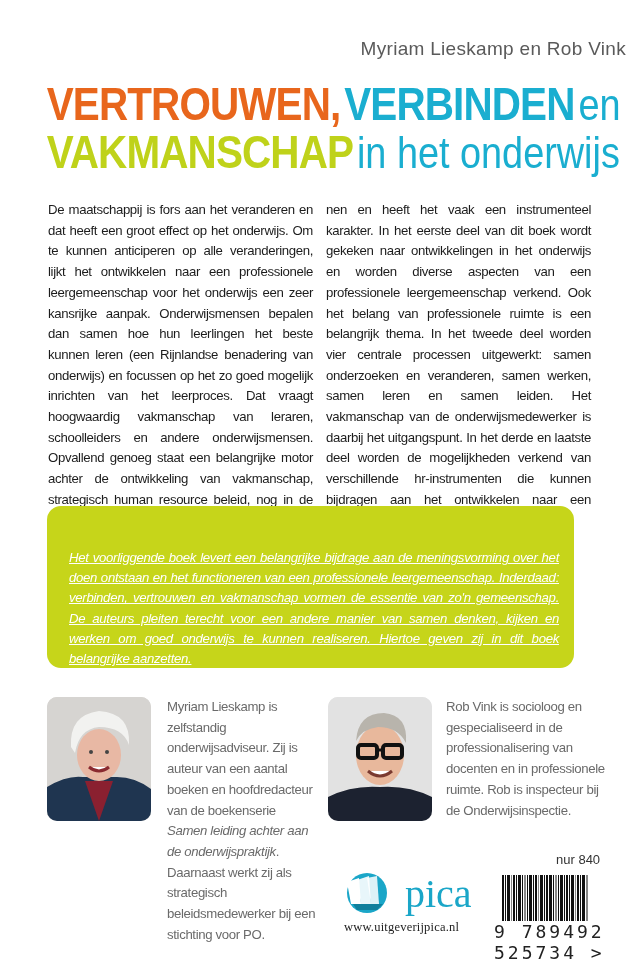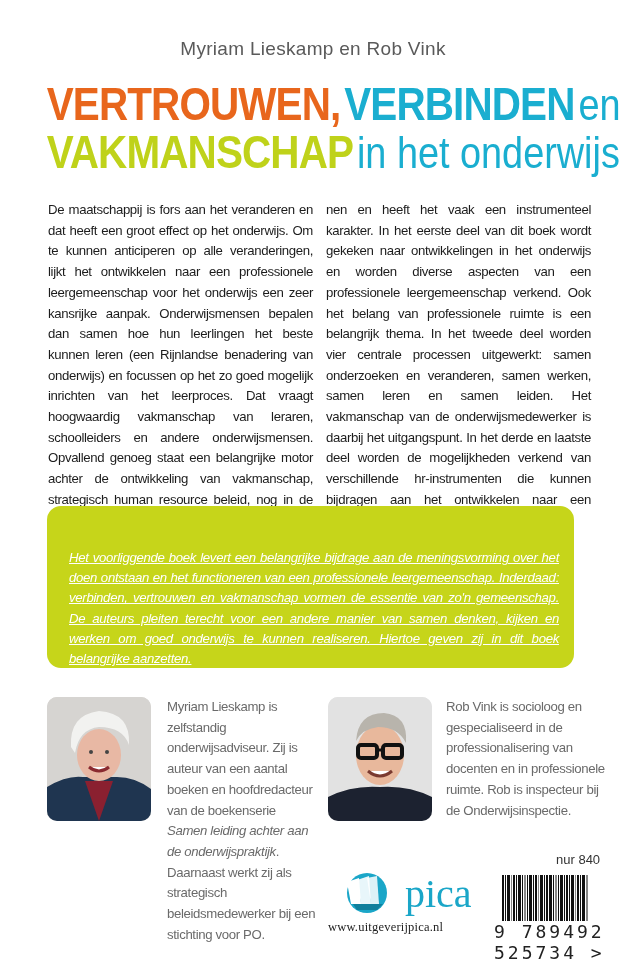--- a/index.html
+++ b/index.html
@@ -1,21 +1,21 @@
 <!DOCTYPE html>
 <html><head>
 <meta charset="utf-8">
 <style>
   html, body { margin:0; padding:0; }
   body {
     width:626px; height:960px; background:#ffffff; position:relative; overflow:hidden;
     font-family:"Liberation Sans", sans-serif; color:#222;
   }
   .authors {
-    position:absolute; top:38px; left:0; width:626px; text-align:center;
+    position:absolute; top:38px; left:0; width:626px; text-align:right;
     font-size:19px; color:#5a5a5a; letter-spacing:0.3px;
   }
   .title {
     position:absolute; left:0; width:626px; text-align:center; white-space:nowrap;
     line-height:1;
   }
   .title.l1 { top:80px; }
   .title.l2 { top:128px; }
   .orange { color:#e8661c; }
   .blue { color:#1aaed0; }
@@ -56,21 +56,21 @@
   .bio.myriam { left:167px; top:697px; width:150px; }
   .bio.rob { left:446px; top:697px; width:160px; }
   .bio i { font-style:italic; }
   .nur { position:absolute; left:556px; top:852px; font-size:13px; color:#333; }
   .barcode { position:absolute; left:502px; top:875px; width:92px; height:46px; display:flex; align-items:stretch; }
   .barcode span { display:block; background:#111; margin-right:1px; }
   .barcode span.g { background:#888; }
   .isbn { position:absolute; left:494px; top:921px; font-size:18px; color:#222; letter-spacing:3px; font-family:"DejaVu Sans Mono", monospace; }
   .logo { position:absolute; left:341px; top:870px; }
   .pica-text { position:absolute; left:405px; top:870px; font-family:"Liberation Serif", serif; font-size:40px; color:#1aa6c8; }
-  .url { position:absolute; left:328px; top:920px; font-family:"Liberation Serif", serif; font-size:12.5px; color:#222; letter-spacing:0.2px; }
+  .url { position:absolute; left:344px; top:920px; font-family:"Liberation Serif", serif; font-size:12.5px; color:#222; letter-spacing:0.2px; }
 </style>
 </head>
 <body>
 
 <div class="authors">Myriam Lieskamp en Rob Vink</div>
 
 <div class="title l1">
   <div class="titlerow">
     <span class="orange" style="font-weight:bold;font-size:47px;letter-spacing:-1px;">VERTROUWEN,</span>
     <span class="blue" style="font-weight:bold;font-size:47px;letter-spacing:-1px;">VERBINDEN</span>

